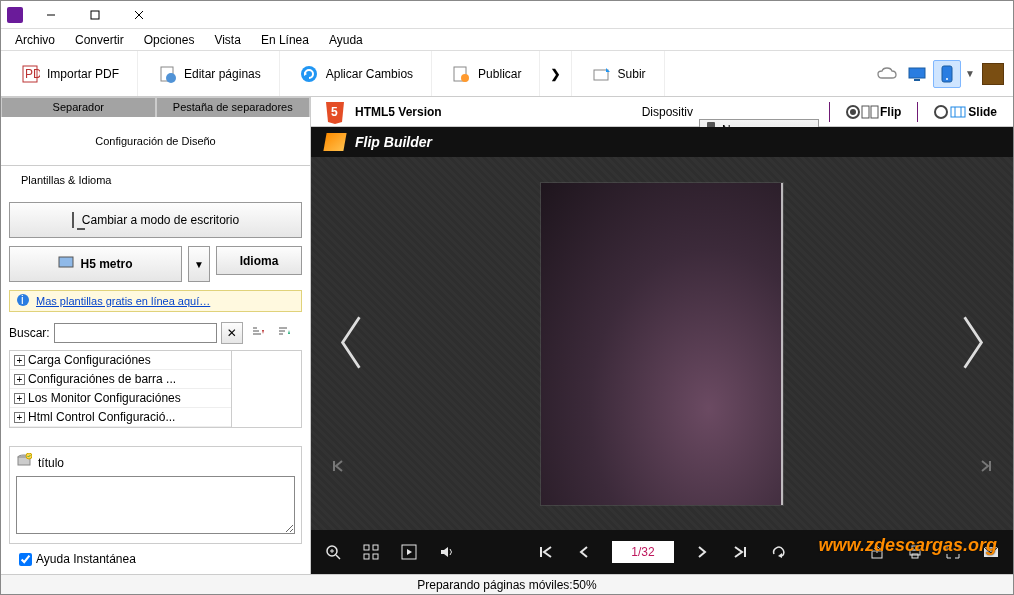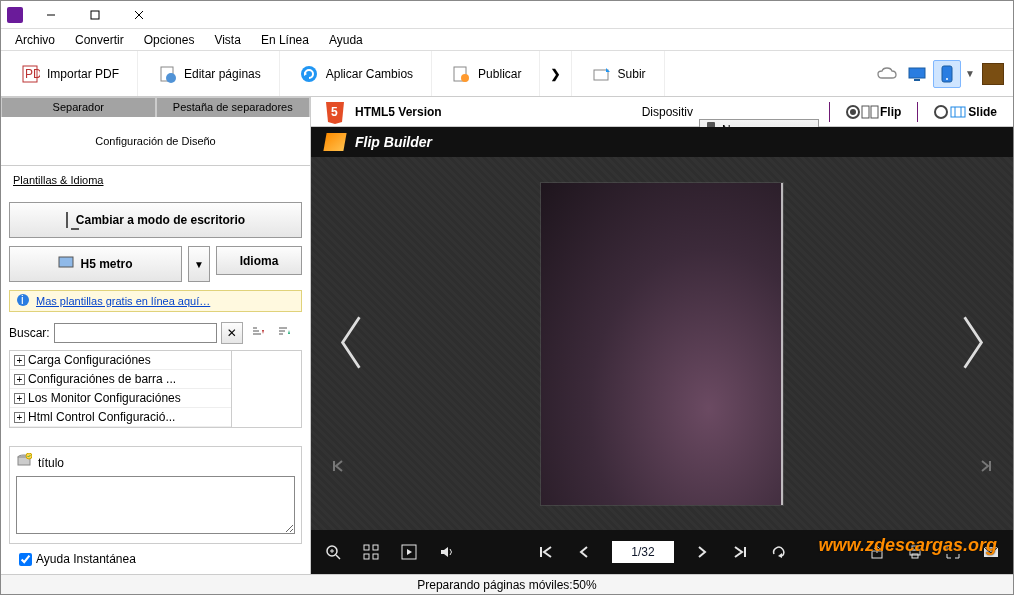--- a/index.html
+++ b/index.html
@@ -18,23 +18,23 @@
 .right-icons { margin-left: auto; display: flex; align-items: center; padding: 0 6px; gap: 2px; }
 .right-icons .rib { width: 28px; height: 28px; border: 1px solid transparent; display: flex; align-items: center; justify-content: center; cursor: pointer; border-radius: 2px; }
 .rib.sel { background: #cfe5ff; border-color: #7fb7ff; }
 .rdrop { width: 14px; display:flex; align-items:center; justify-content:center; color:#555; font-size:10px; cursor:pointer; }
 .sico { width: 22px; height: 22px; background: #7a4e12; border: 1px solid #5c380b; }
 .body { flex: 1; display: flex; min-height: 0; }
 .sidebar { width: 310px; border-right: 1px solid #ccc; display: flex; flex-direction: column; }
 .tabs { display: flex; height: 20px; }
 .tabs .tab { flex: 1; text-align: center; border: 1px solid #ccc; border-bottom: none; background: #a3a3a3; font-size: 11px; line-height: 18px; cursor: pointer; }
 .tabheader { text-align: center; font-size: 11px; padding: 18px 0; border-bottom: 1px solid #ccc; background: #fff; }
-.panel { padding: 6px 12px; text-decoration: underline; }
+.panel { padding: 6px 20px; }
 .section-label { font-size: 11px; margin: 2px 0 6px; }
-.bigbtn { margin: 4px 8px 8px; height: 36px; border: 1px solid #999; background: linear-gradient(#fdfdfd,#e6e6e6); display: flex; align-items: center; justify-content: center; gap: 8px; font-weight: bold; cursor: pointer; }
+.bigbtn { margin: 4px 8px 8px; height: 36px; border: 1px solid #999; background: linear-gradient(#fdfdfd,#e6e6e6); display: flex; align-items: center; justify-content: center; gap: 8px; font-weight: normal; cursor: pointer; }
 .row2 { display: flex; gap: 6px; padding: 0 8px 8px; }
 .h5sel { flex: 1; height: 36px; border: 1px solid #999; background: linear-gradient(#fdfdfd,#e6e6e6); display: flex; align-items: center; justify-content: center; gap: 6px; font-weight: bold; cursor: pointer; }
 .h5drop { width: 22px; height: 36px; border: 1px solid #999; background: linear-gradient(#fdfdfd,#e6e6e6); display: flex; align-items: center; justify-content: center; font-size: 10px; cursor: pointer; }
 .idioma { width: 86px; height: 29px; border: 1px solid #999; background: linear-gradient(#fdfdfd,#e6e6e6); display: flex; align-items: center; justify-content: center; font-weight: bold; cursor: pointer; text-align: right; }
 .linkbar { margin: 0 8px 10px; height: 22px; background: #fff9df; border: 1px solid #e0d27a; display: flex; align-items: center; padding: 0 6px; gap: 6px; }
 .linkbar a { color: #0645cc; text-decoration: underline; font-size: 11px; cursor: pointer; }
 .searchrow { display: flex; align-items: center; gap: 4px; padding: 0 8px 6px; }
 .searchrow input { flex: 0 0 120px; height: 20px; border: 1px solid #888; padding: 0 3px; }
 .sqbtn { width: 22px; height: 22px; border: 1px solid #aaa; background: linear-gradient(#fdfdfd,#e6e6e6); display: flex; align-items: center; justify-content: center; cursor: pointer; font-size: 12px; }
 .tree { margin: 0 8px; border: 1px solid #ccc; }
@@ -64,21 +64,21 @@
 .navarrow { position:absolute; top:50%; transform:translateY(-50%); color:#dcdcdc; cursor:pointer; padding:20px; }
 .navarrow svg { width:28px; height:56px; }
 .navarrow.left { left: 6px; }
 .navarrow.right { right: 6px; }
 .firstlast { position:absolute; color:#777; cursor:pointer; }
 .firstlast.left { left:20px; bottom:54px; }
 .firstlast.right { right:20px; bottom:54px; }
 .controls { position:absolute; left:0; right:0; bottom:0; height:44px; background:#111; display:flex; align-items:center; padding:0 12px; gap:18px; }
 .cico { color:#e6e6e6; cursor:pointer; display:flex; align-items:center; justify-content:center; width:20px; height:20px; }
 .spacer { flex:1; }
-.pagebox { background:#fff; color:#0f172a; height:22px; width:62px; display:flex; align-items:center; justify-content:center; font-size:12px; }
+.pagebox { background:#fff; color:#be185d; height:22px; width:62px; display:flex; align-items:center; justify-content:center; font-size:12px; }
 .watermark { position:absolute; right:16px; bottom:18px; color:#ff8c00; font-weight:bold; font-style:italic; font-size:18px; text-shadow: 0 0 2px #000; z-index:5; }
 .statusbar { height:20px; display:flex; align-items:center; justify-content:center; background:#f5f5f5; border-top:1px solid #ccc; font-size:11px; }
 .monitor-ico { width:16px; height:12px; border:1px solid #555; background:#8fb9e8; position:relative; }
 .monitor-ico::after { content:''; position:absolute; bottom:-3px; left:4px; width:8px; height:2px; background:#555; }
 .treebox { display:flex; }
 .treebox .treecol { flex:1; }
 .treebox .valcol { width:70px; border-left:1px solid #ccc; }
 </style>
 </head>
 <body>

